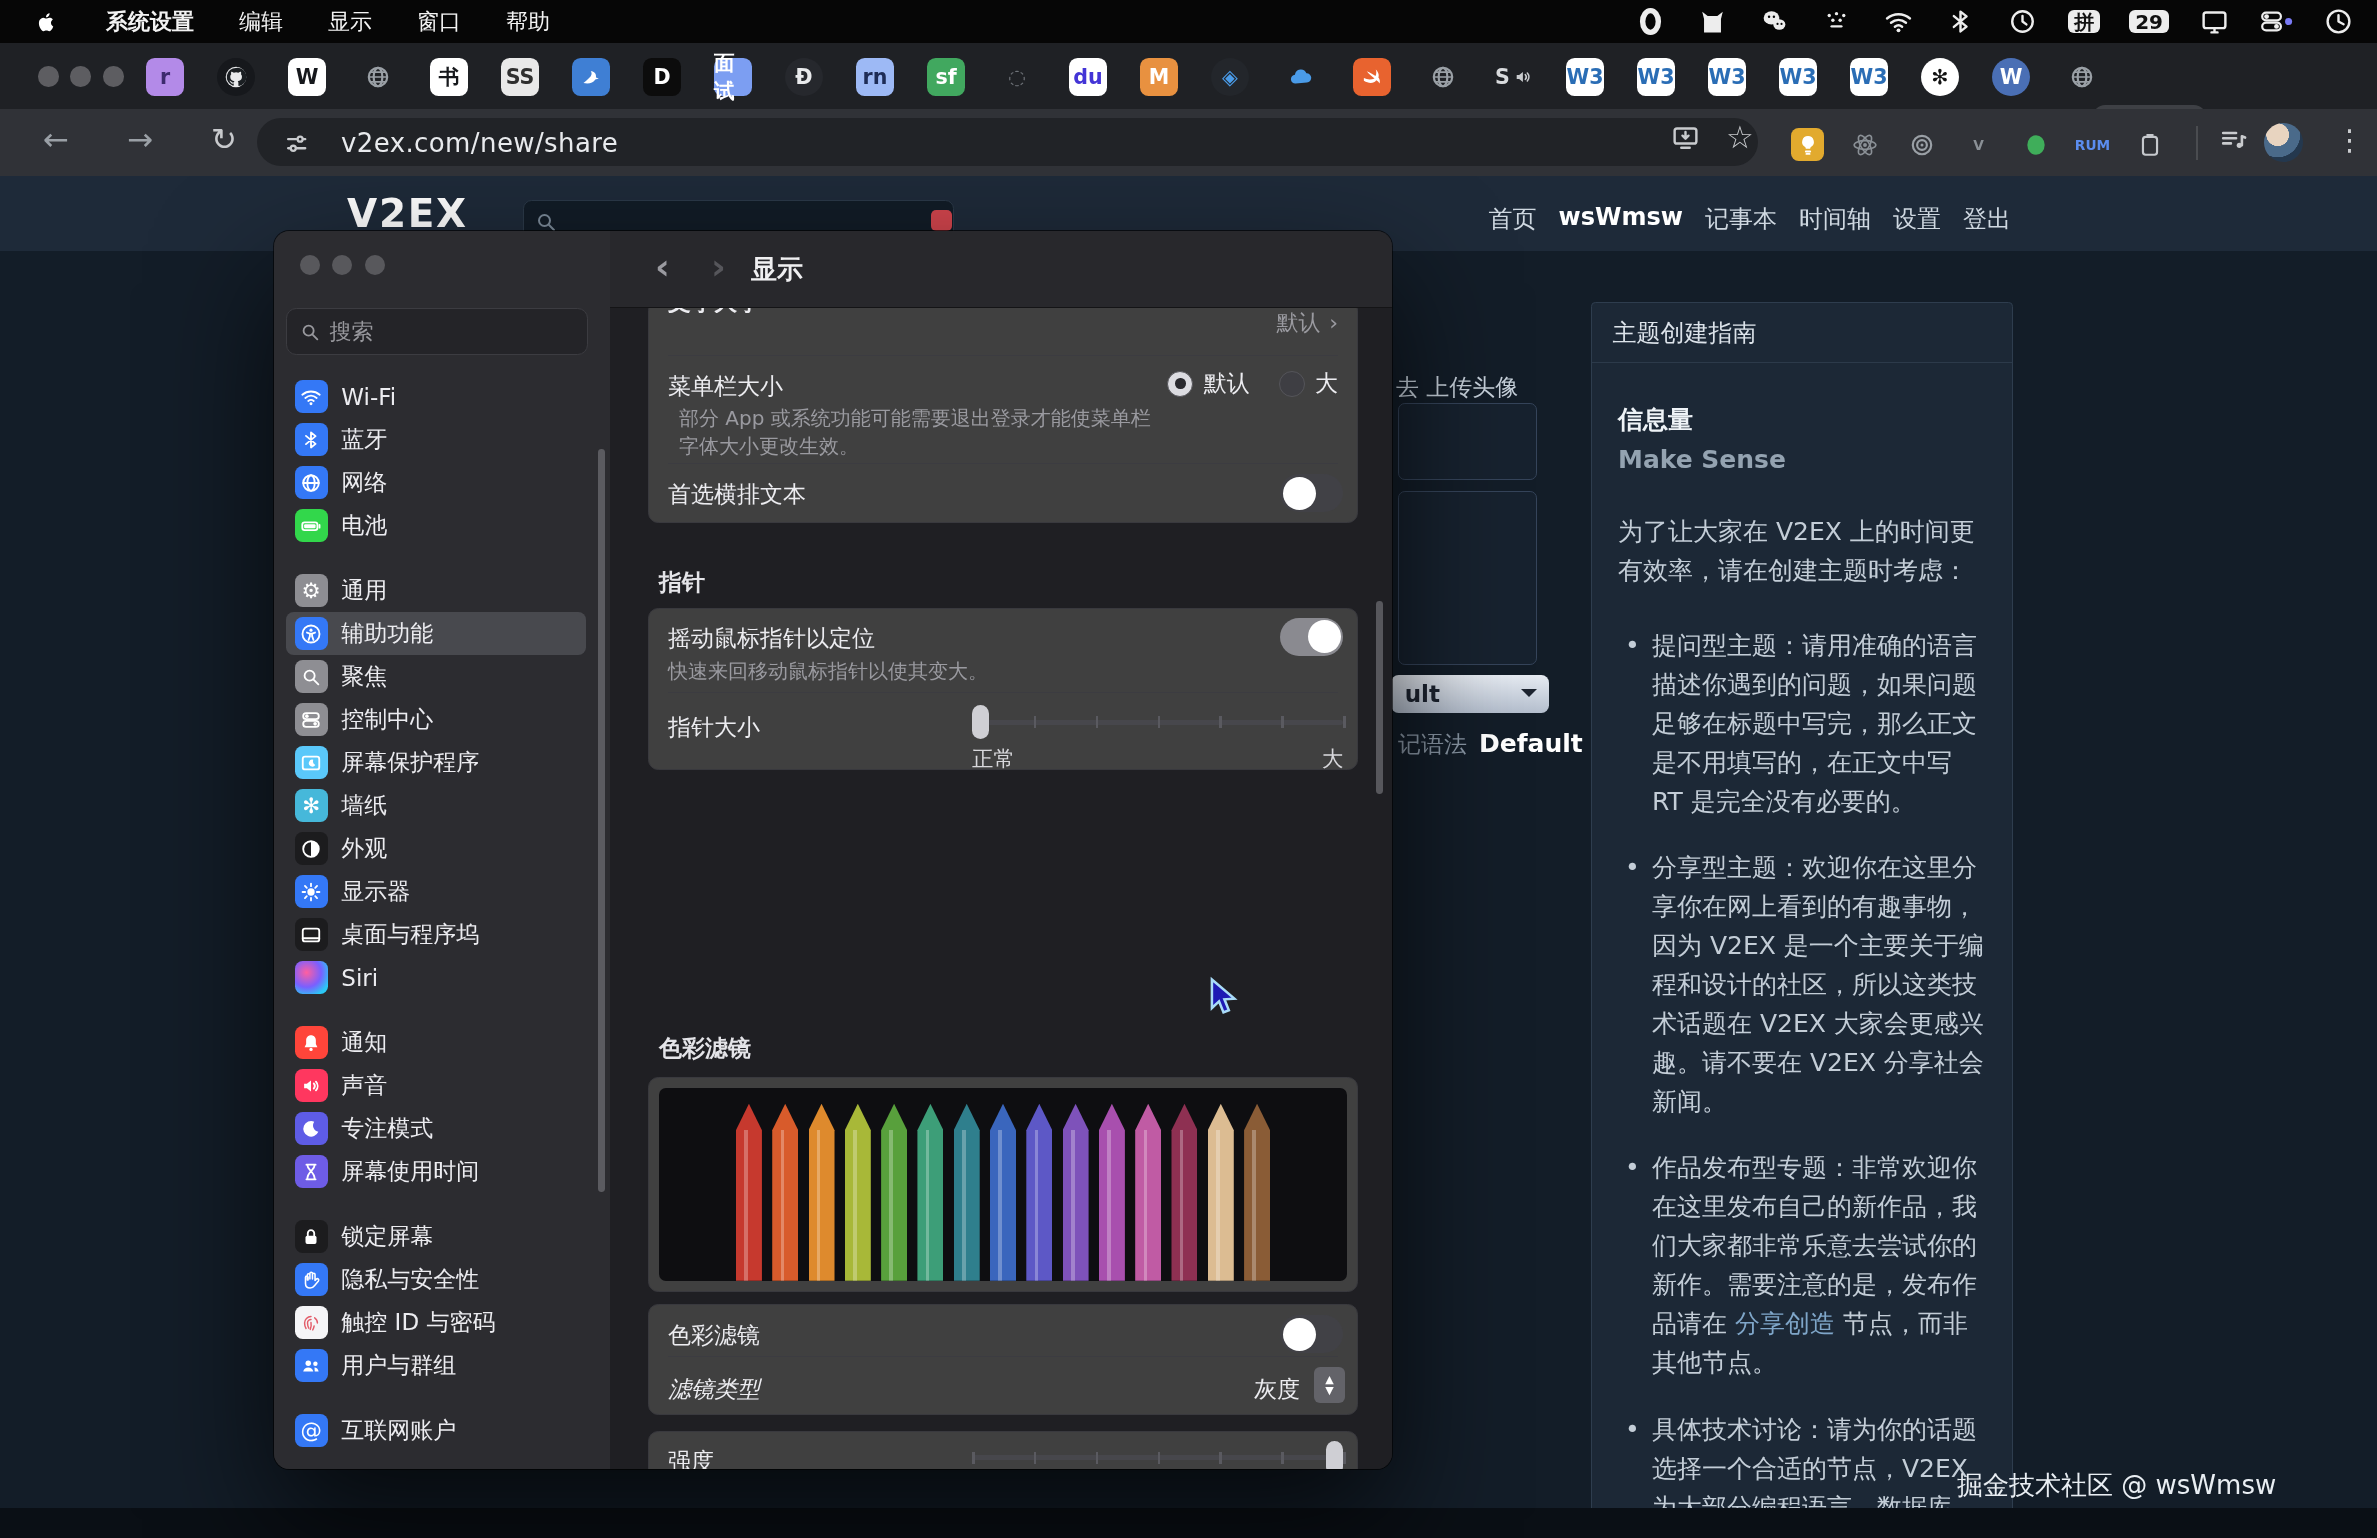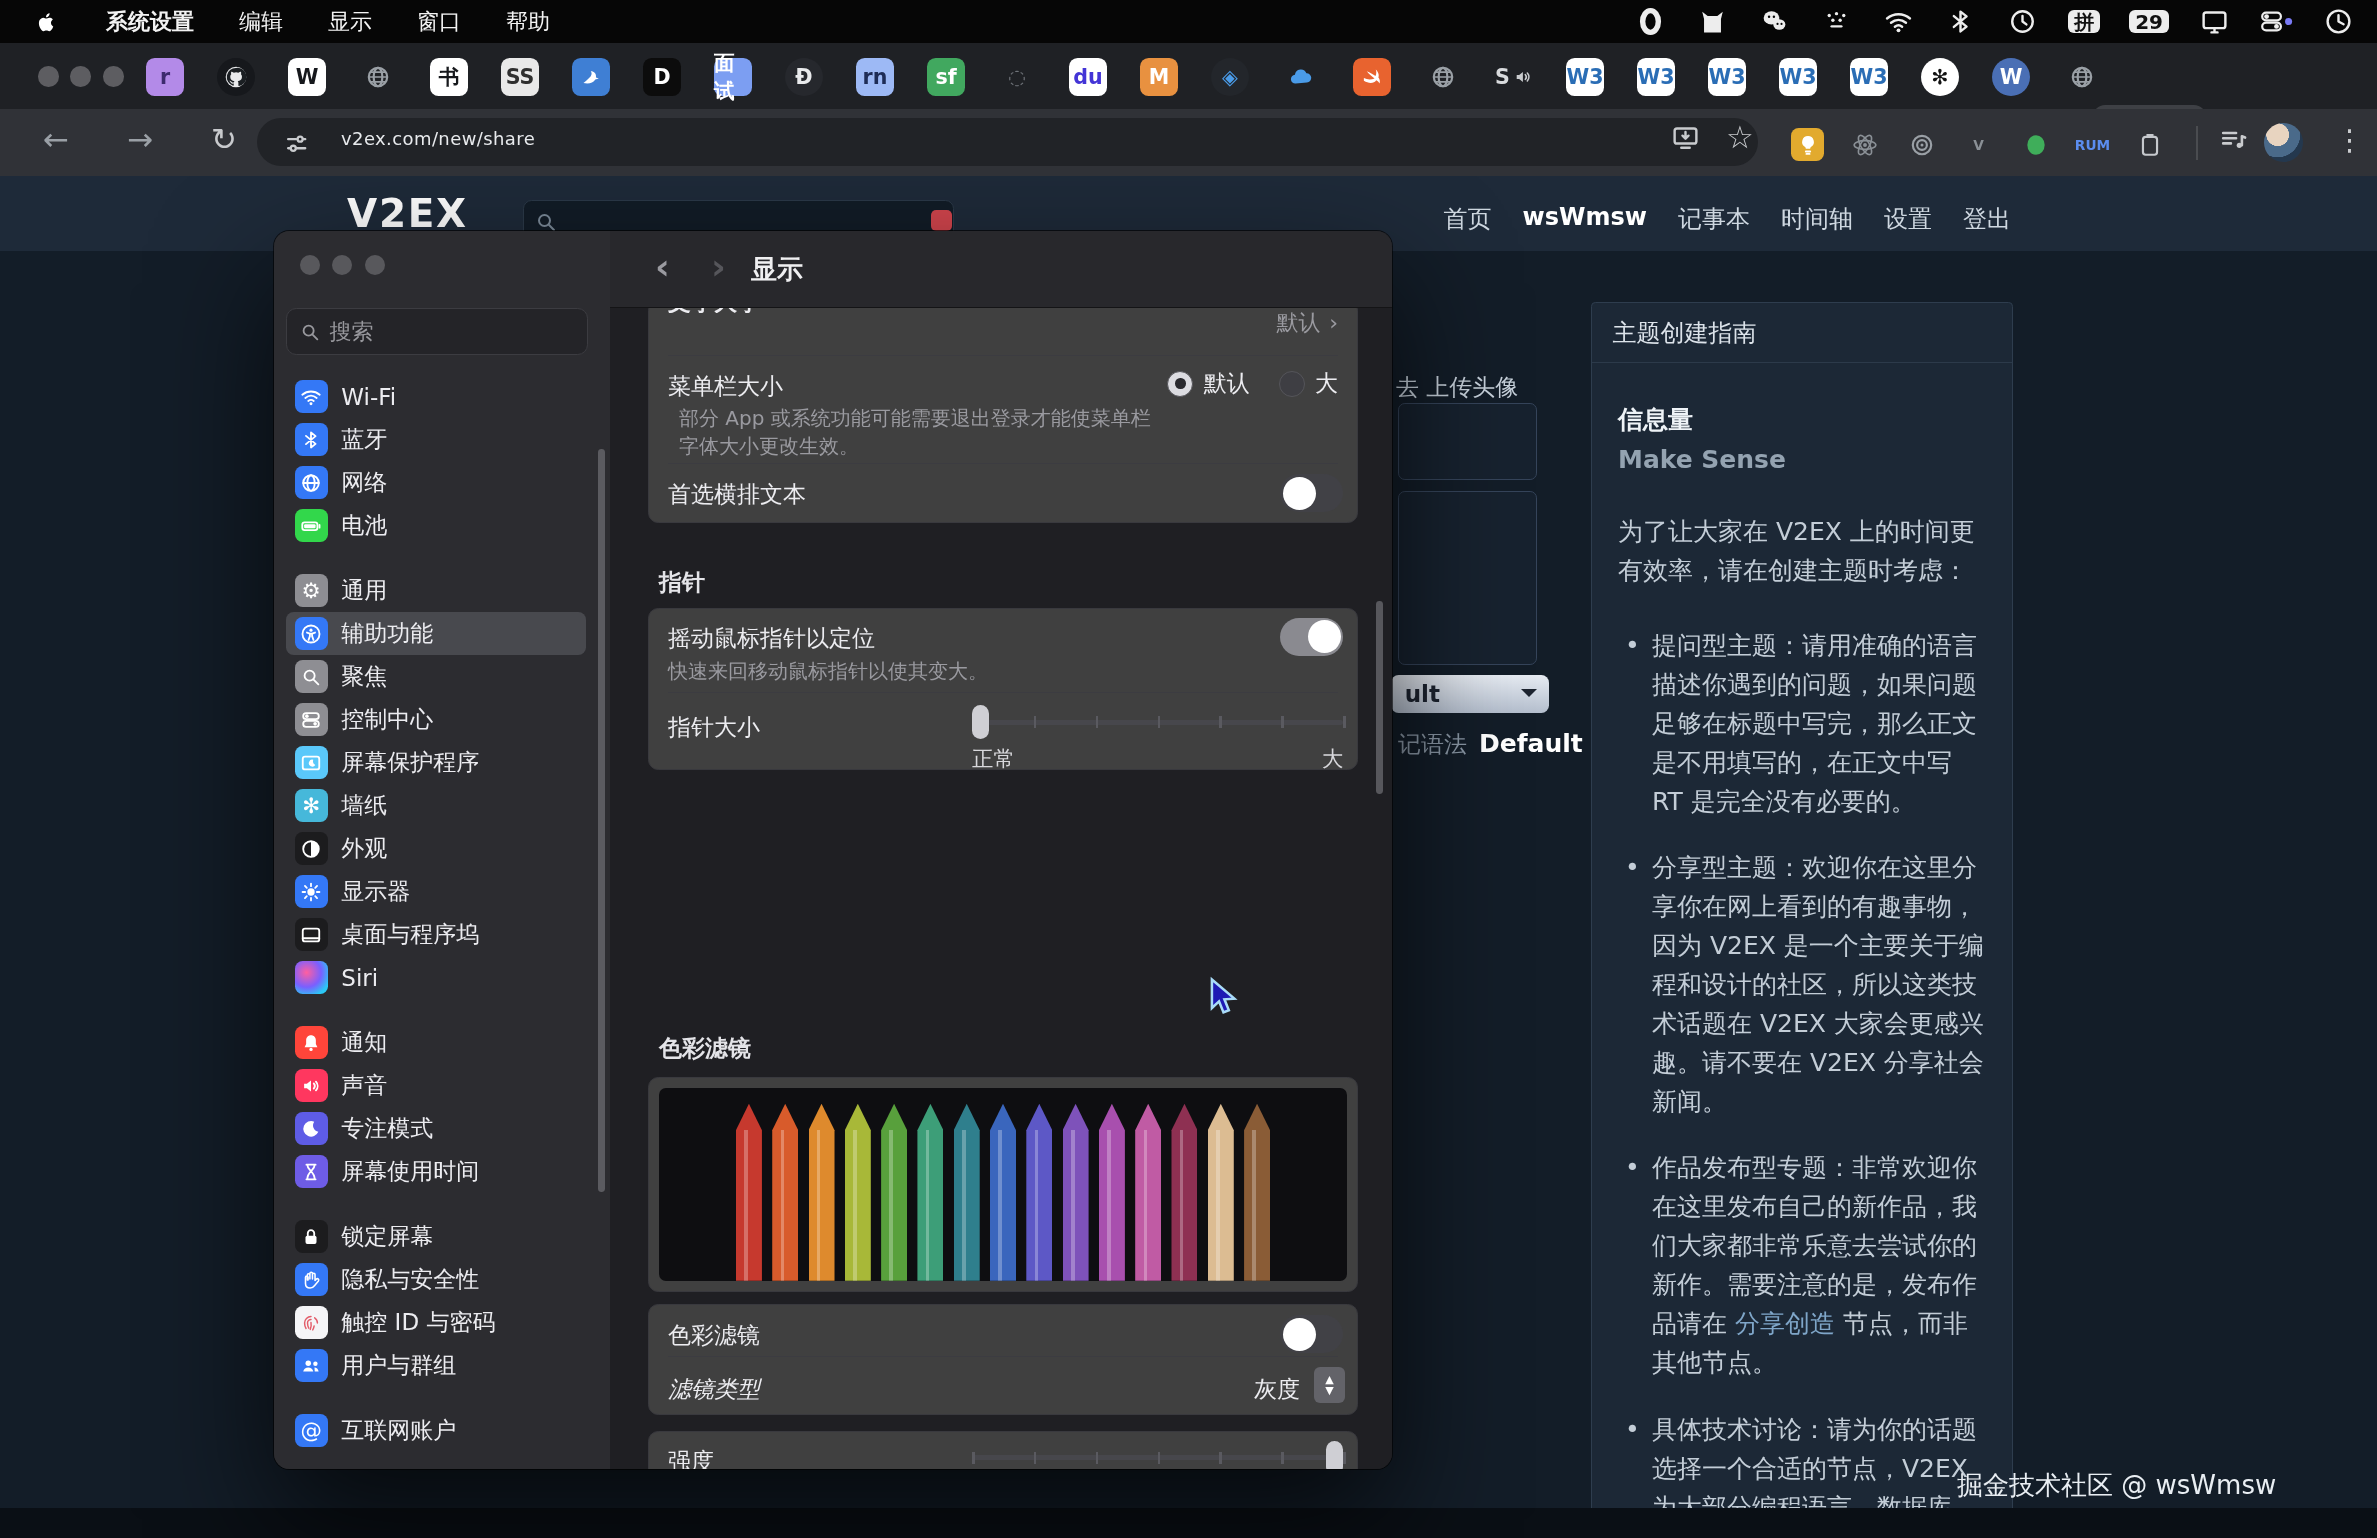--- a/index.html
+++ b/index.html
@@ -31,37 +31,37 @@
   #activetab{left:2093px;top:62px;width:113px;height:47px;background:#3e4045;border-radius:12px 12px 0 0;
              display:flex;align-items:center;justify-content:center;color:#d9dbde;font-size:26px;z-index:31;}
   #newtab{left:2227px;top:65px;font-size:39px;color:#c9cbce;z-index:31;}
   #tabchev{left:2321px;top:67px;width:43px;height:38px;background:#3a3c41;border-radius:10.3px;
            display:flex;align-items:center;justify-content:center;color:#d9dbde;font-size:22px;z-index:31;}
 
   #toolbar{left:0;top:109px;width:2377px;height:67px;background:#303237;z-index:30;}
   .navgl{position:absolute;top:12px;font-size:31px;color:#9aa0a6;}
   #omnibox{position:absolute;left:257px;top:9.4px;width:1501px;height:48px;border-radius:24px;background:#212327;}
   #chip{position:absolute;left:283px;top:20.6px;width:27.4px;height:27.4px;color:#c9cbce;}
-  #url{position:absolute;left:341px;top:19px;font-size:18px;color:#e8eaed;letter-spacing:0.4px;}
+  #url{position:absolute;left:341px;top:19px;font-size:26px;color:#e8eaed;letter-spacing:0.4px;}
   #ext-row{position:absolute;left:1791px;top:19px;display:flex;gap:24px;align-items:center;}
   .ext{width:33px;height:33px;display:flex;align-items:center;justify-content:center;font-weight:bold;border-radius:7.7px;}
   .ext.small{font-size:13.7px;}
   #tb-divider{position:absolute;left:2196px;top:17px;width:1.7px;height:34px;background:#4a4c50;}
   #avatar{position:absolute;left:2264px;top:13.7px;width:39px;height:39px;border-radius:50%;
           background:radial-gradient(circle at 35% 30%,#e8d4c0 0 30%,#4a6a8a 31% 60%,#24384e 61%);}
   #kebab{position:absolute;left:2335px;top:13.7px;font-size:29px;color:#c9cbce;}
 
   
   #page{left:0;top:176px;width:2377px;height:1363px;background:#131d28;z-index:1;}
   #v2x-header{position:absolute;left:0;top:0;width:2377px;height:75px;background:#1e2a39;}
   #v2x-logo{position:absolute;left:347px;top:15.4px;font-size:39px;font-weight:bold;color:#fff;letter-spacing:1.7px;}
   #v2x-search{position:absolute;left:523px;top:24px;width:429px;height:45px;background:#121c27;border:1.7px solid #2b3948;border-radius:8.6px;}
   #v2x-search .mag{position:absolute;left:10.3px;top:8.6px;width:24px;height:24px;color:#7b8a99;}
   #v2x-badge{position:absolute;left:931px;top:34px;width:20.6px;height:20.6px;border-radius:5.1px;background:#d2454d;}
-  #v2x-nav{position:absolute;right:366px;top:27.4px;display:flex;gap:31px;font-size:24px;color:#cfd8e1;}
+  #v2x-nav{position:absolute;right:366px;top:27.4px;display:flex;gap:22px;font-size:24px;color:#cfd8e1;}
   #v2x-nav .nv.bold{color:#fff;font-weight:bold;}
 
   
   .pgbox{position:absolute;border:1.7px solid #35445a;border-radius:6.9px;background:#17222f;}
   #strip-upload{position:absolute;left:1396px;top:196px;font-size:23px;color:#c8d2dc;white-space:nowrap;}
   #strip-dd{position:absolute;left:1391px;top:499px;width:144px;height:38px;border-radius:7.7px;
             background:linear-gradient(#e6ebf2,#b4becd);color:#1d2430;font-size:23px;font-weight:bold;
             display:flex;align-items:center;padding-left:13.7px;}
   #strip-dd .caret{position:absolute;right:12px;top:13.7px;width:0;height:0;border:8.6px solid transparent;border-top-color:#1d2430;}
   #strip-syntax{position:absolute;left:1398px;top:553px;font-size:23px;color:#8b98a6;white-space:nowrap;}

